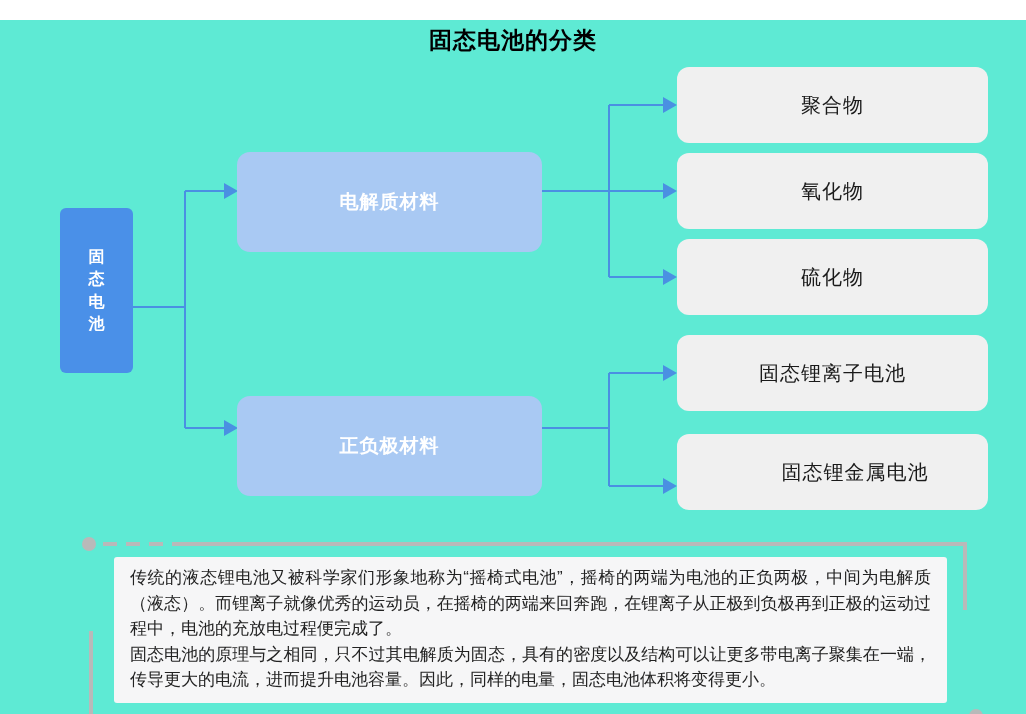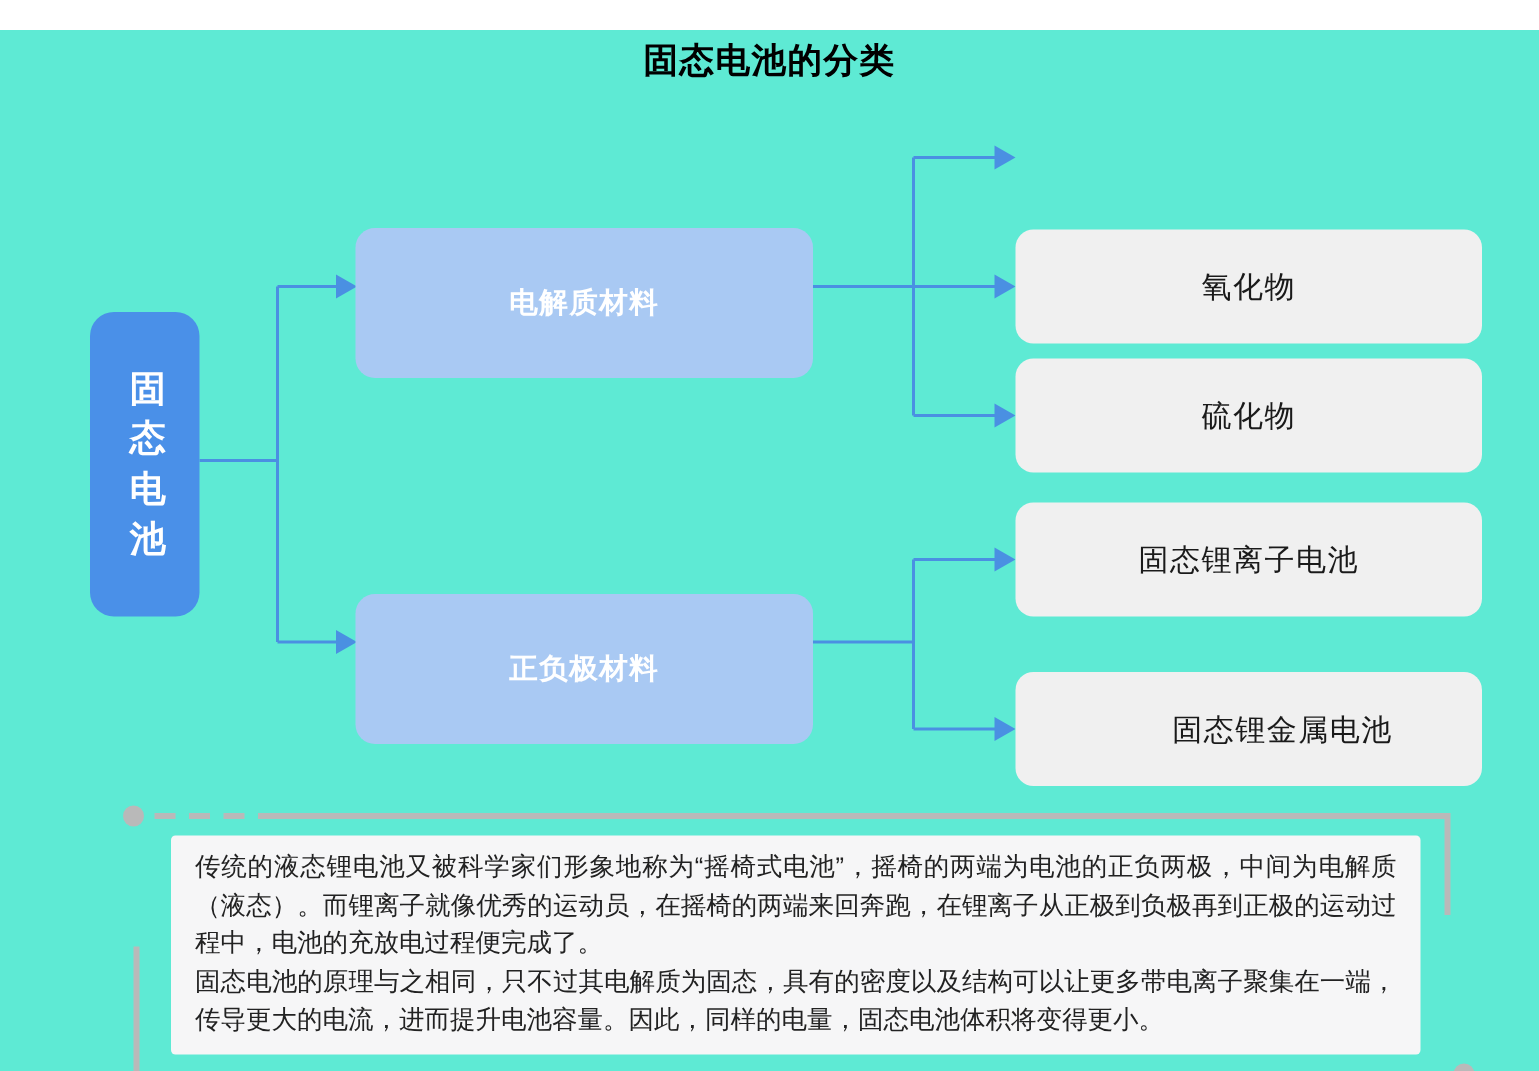--- a/index.html
+++ b/index.html
@@ -26,24 +26,24 @@
   .frame-line{stroke:var(--frame-gray,#b9b9b9);stroke-width:4;fill:none;}
   .frame-line.dashed{stroke-dasharray:14 9;}
   .frame-dot{fill:var(--frame-gray,#b9b9b9);stroke:none;}
 
   .node{
     position:absolute;
     display:flex;align-items:center;justify-content:center;
     box-sizing:border-box;
   }
   .root-node{
-    left:60px;top:188px;width:73px;height:203px;
+    left:60px;top:188px;width:73px;height:165px;
     background:var(--root-blue,#4a90e8);
-    border-radius:16px;
-    color:#ffffff;font-size:24px;font-weight:bold;
+    border-radius:6px;
+    color:#ffffff;font-size:16px;font-weight:bold;
   }
   .root-node .stack{
     width:20px;
     word-break:break-all;
     text-align:center;
     line-height:1.38;
   }
   .branch-node{
     left:237px;width:305px;height:100px;
     background:var(--branch-blue,#a9c9f3);
@@ -57,21 +57,21 @@
     left:677px;width:311px;height:76px;
     background:var(--leaf-gray,#f0f0f0);
     border-radius:12px;
     color:#1a1a1a;font-size:20px;
     letter-spacing:1px;
   }
   .leaf-1{top:47px;}
   .leaf-2{top:133px;justify-content:center;}
   .leaf-3{top:219px;}
   .leaf-4{top:315px;}
-  .leaf-5{top:428px;padding-left:45px;}
+  .leaf-5{top:414px;padding-left:45px;}
 
   .note-box{
     position:absolute;
     left:114px;top:537px;width:833px;height:146px;
     background:var(--note-bg,#f6f6f7);
     border-radius:3px;
     box-sizing:border-box;
     padding:8px 16px;
     color:#222222;
     font-size:17px;line-height:1.5;
@@ -127,20 +127,23 @@
   </div>
 
   <div class="node branch-node branch-electrolyte">
     <span>电解质材料</span>
   </div>
 
   <div class="node branch-node branch-electrode">
     <span>正负极材料</span>
   </div>
 
+  <div class="node leaf-node leaf-1">
+    <span>聚合物</span>
+  </div>
   <div class="node leaf-node leaf-2">
     <span>氧化物</span>
   </div>
   <div class="node leaf-node leaf-3">
     <span>硫化物</span>
   </div>
   <div class="node leaf-node leaf-4">
     <span>固态锂离子电池</span>
   </div>
   <div class="node leaf-node leaf-5">

